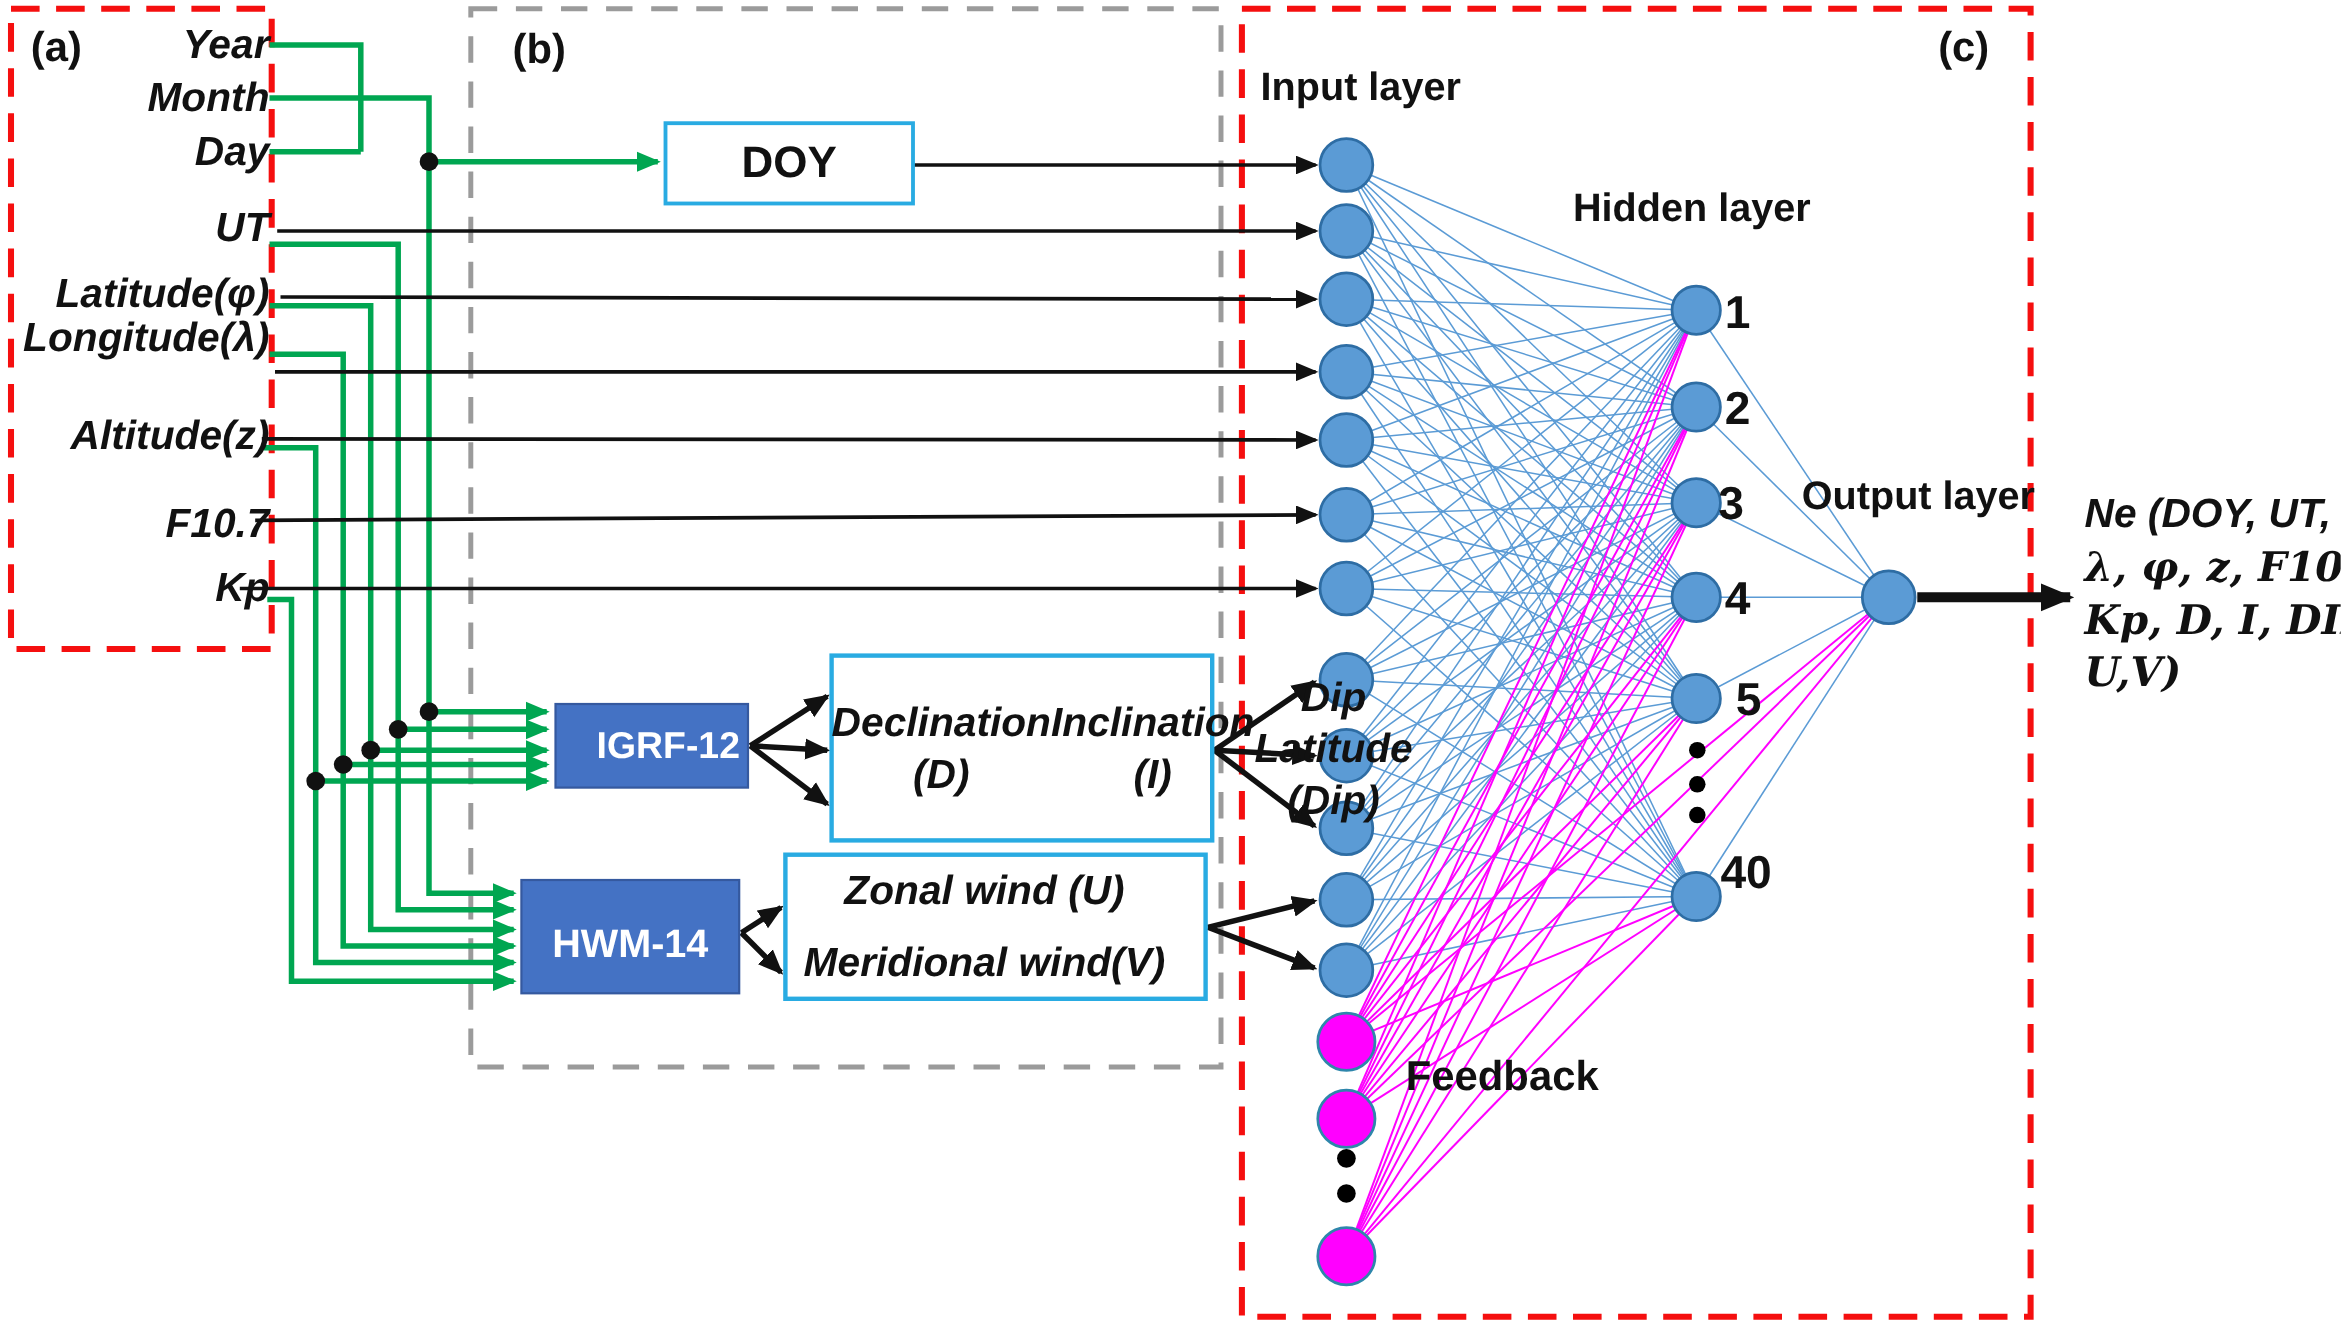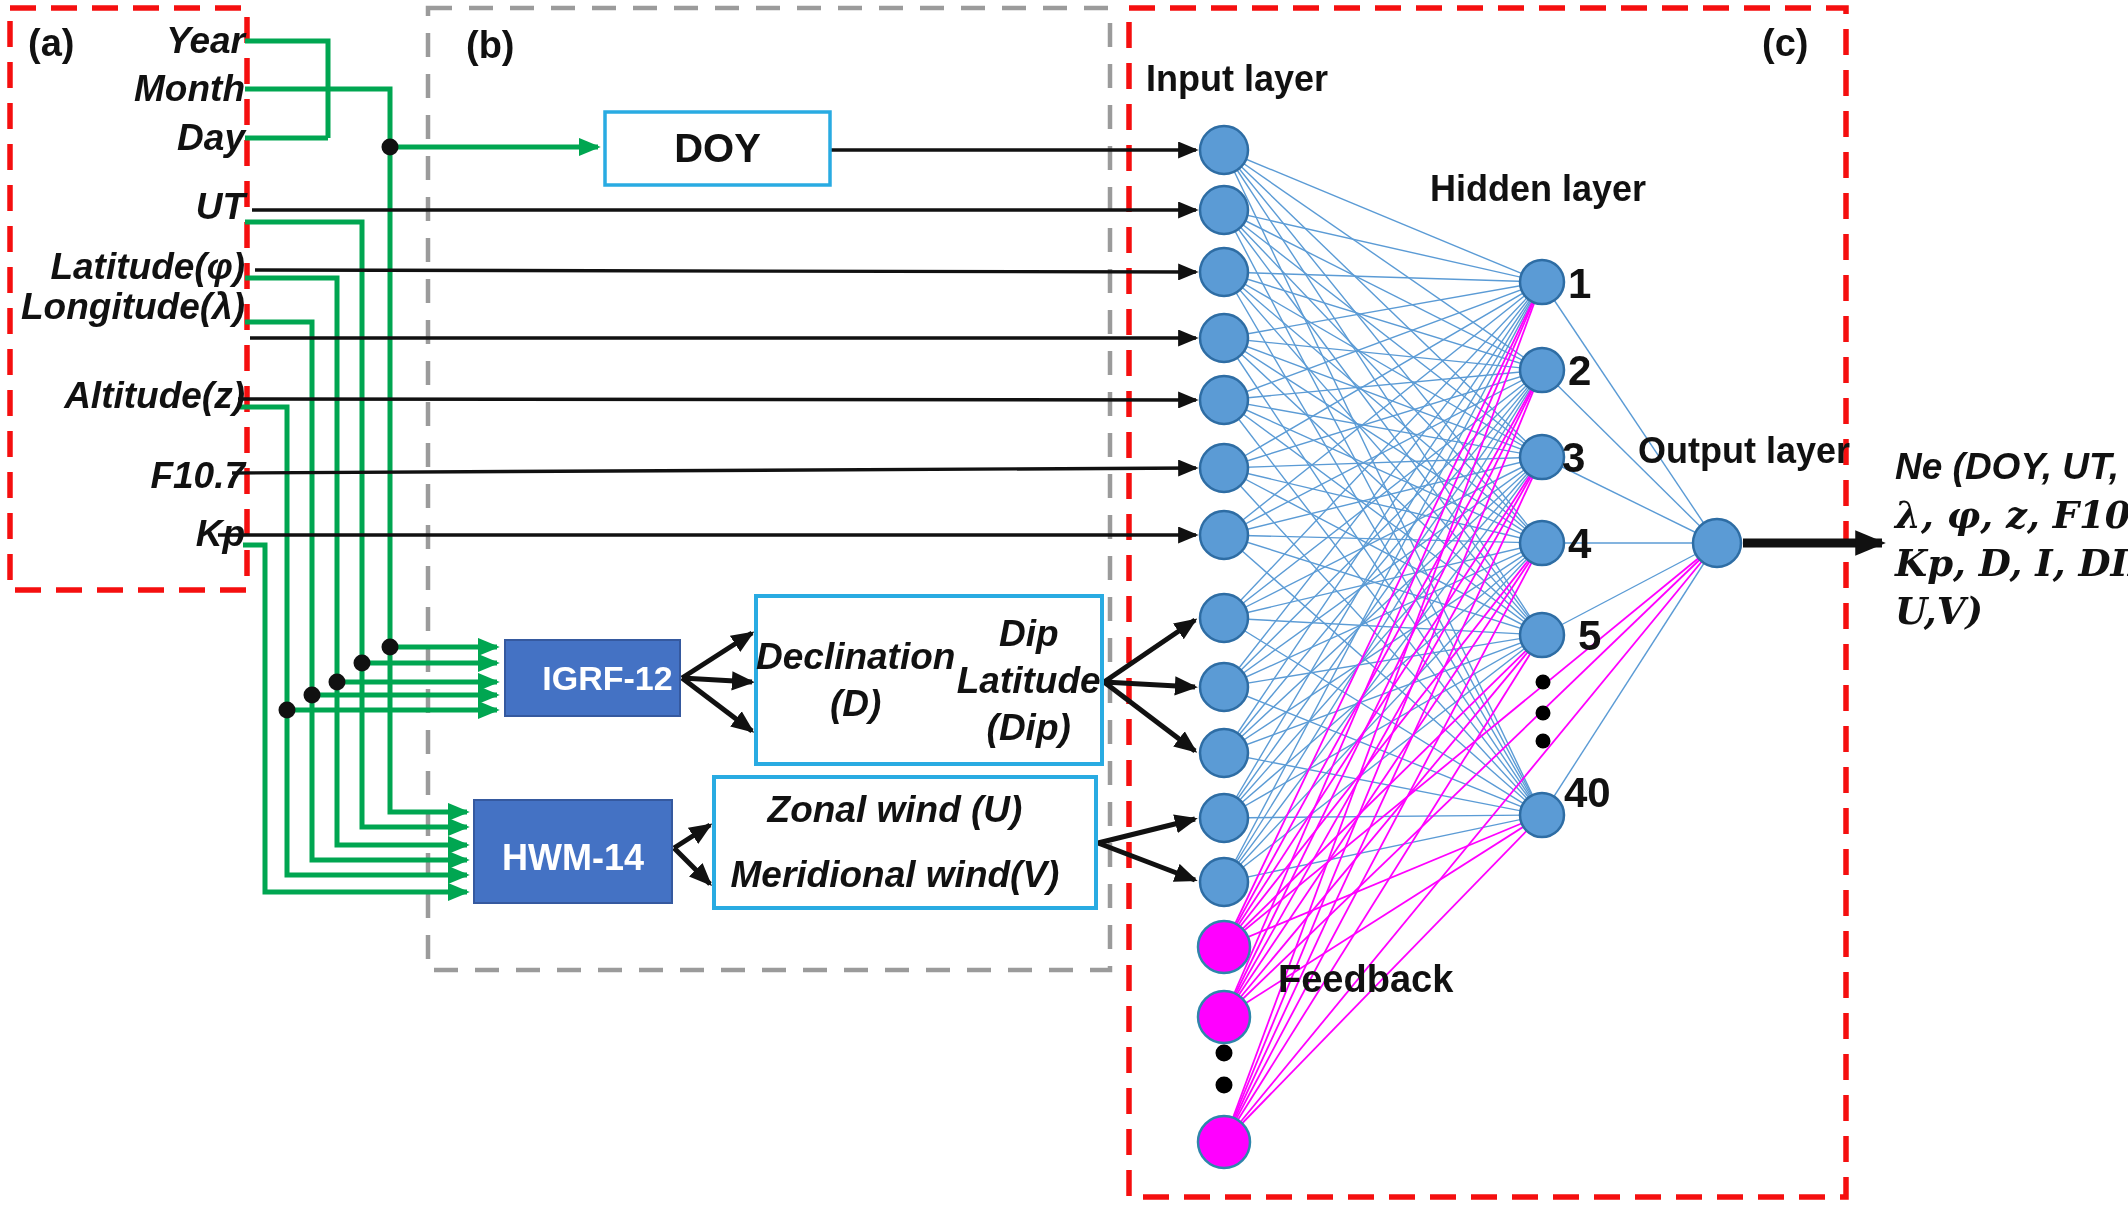--- a/index.html
+++ b/index.html
@@ -244,20 +244,21 @@
   <div class="txt layer-label" id="lbl-hidden">Hidden layer</div>
   <div class="txt layer-label" id="lbl-output">Output layer</div>
   <div class="txt layer-label" id="lbl-feedback">Feedback</div>
 
   <div class="boxtext" id="doy-text">DOY</div>
   <div class="boxtext" id="igrf-text">IGRF-12</div>
   <div class="boxtext" id="hwm-text">HWM-14</div>
 
   <div class="boxtext" id="dec-text">
       <div>Declination (D)</div>
+      <div>Inclination (I)</div>
       <div>Dip Latitude (Dip)</div>
     </div>
   <div class="boxtext" id="wind-text">
       <div>Zonal wind (U)</div>
       <div>Meridional wind(V)</div>
     </div>
 
   <div class="txt" id="ne-text">
       <div class="ne-line-sans">Ne (DOY, UT,</div>
       <div class="ne-line-serif">λ, φ, z, F10.7,</div>

